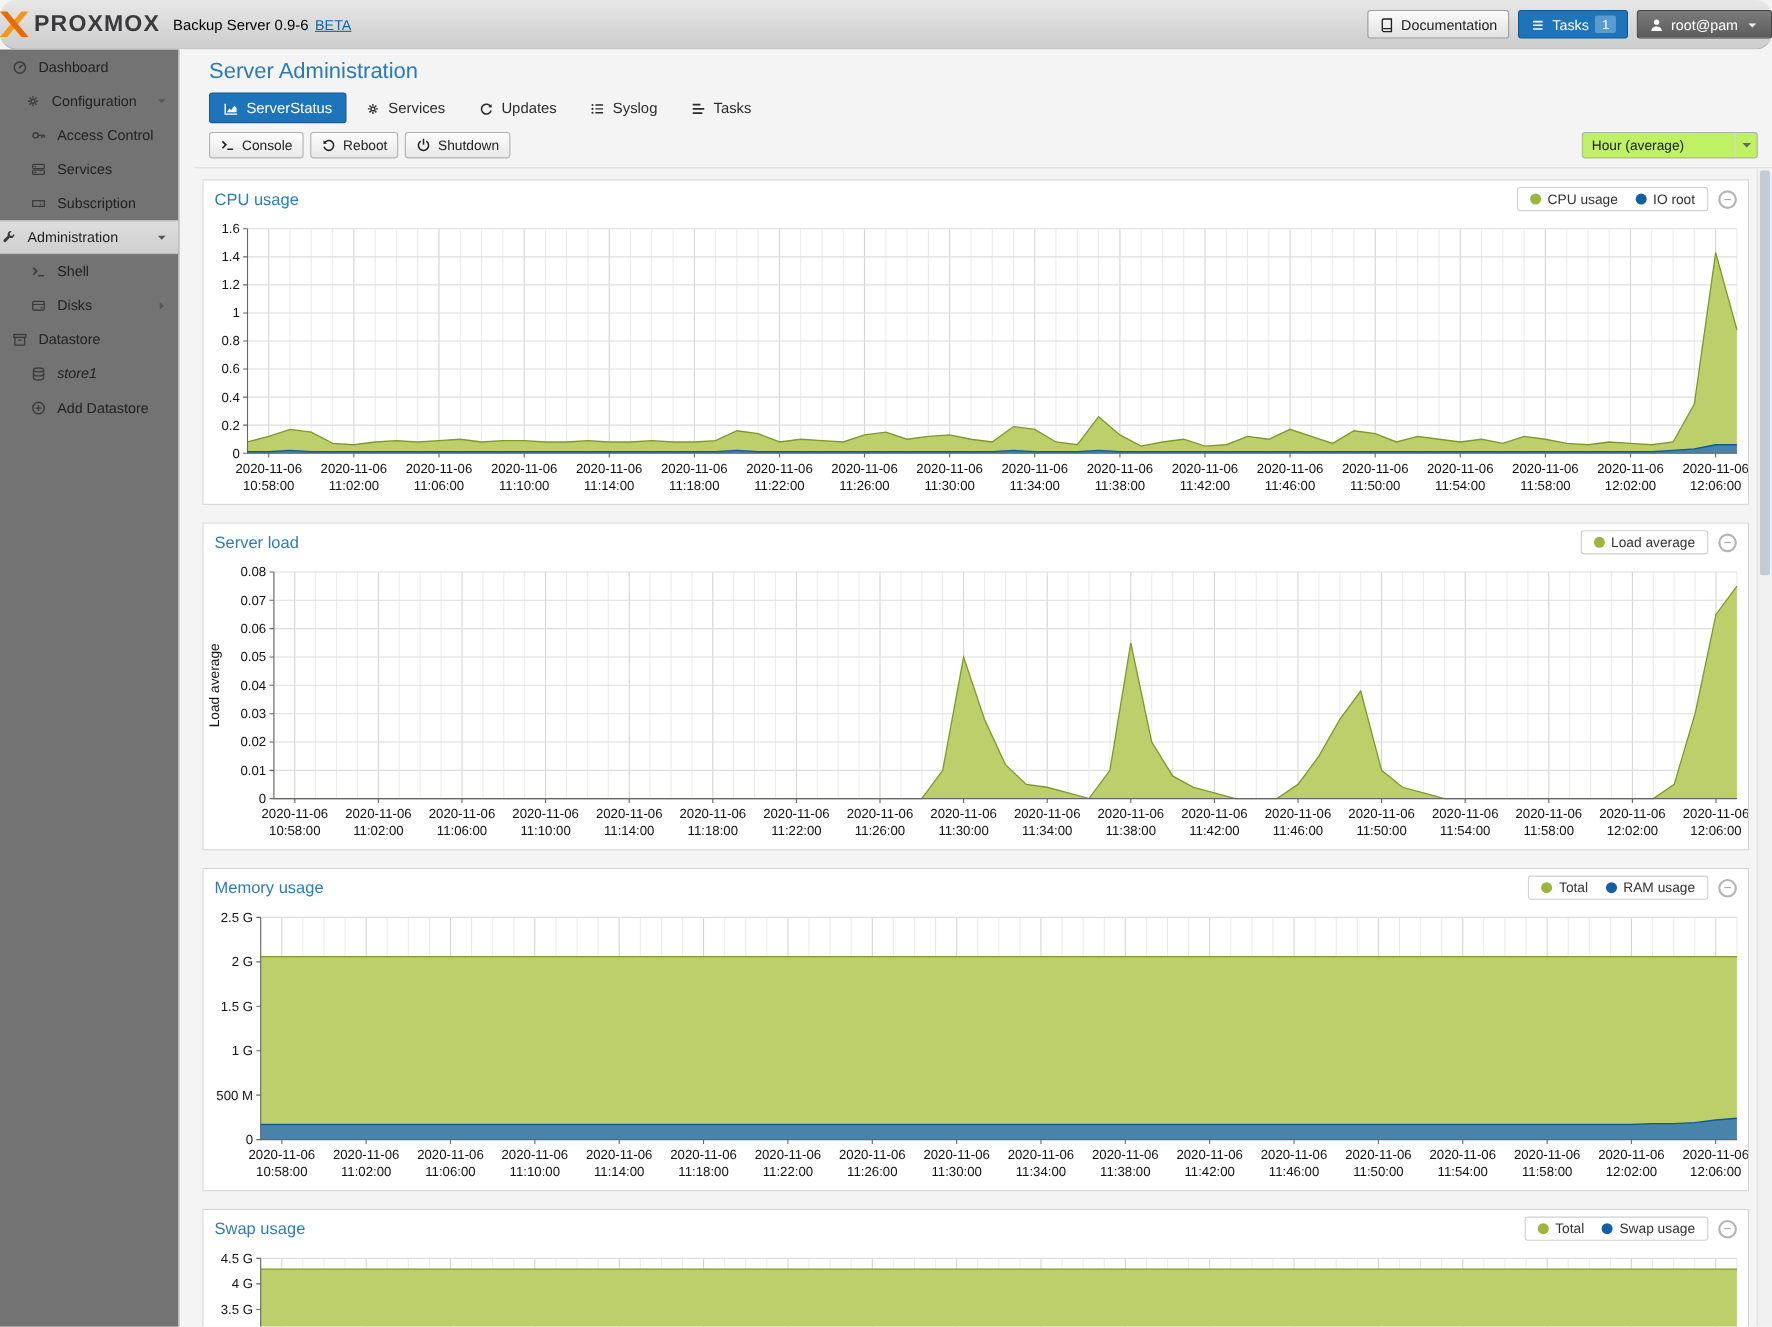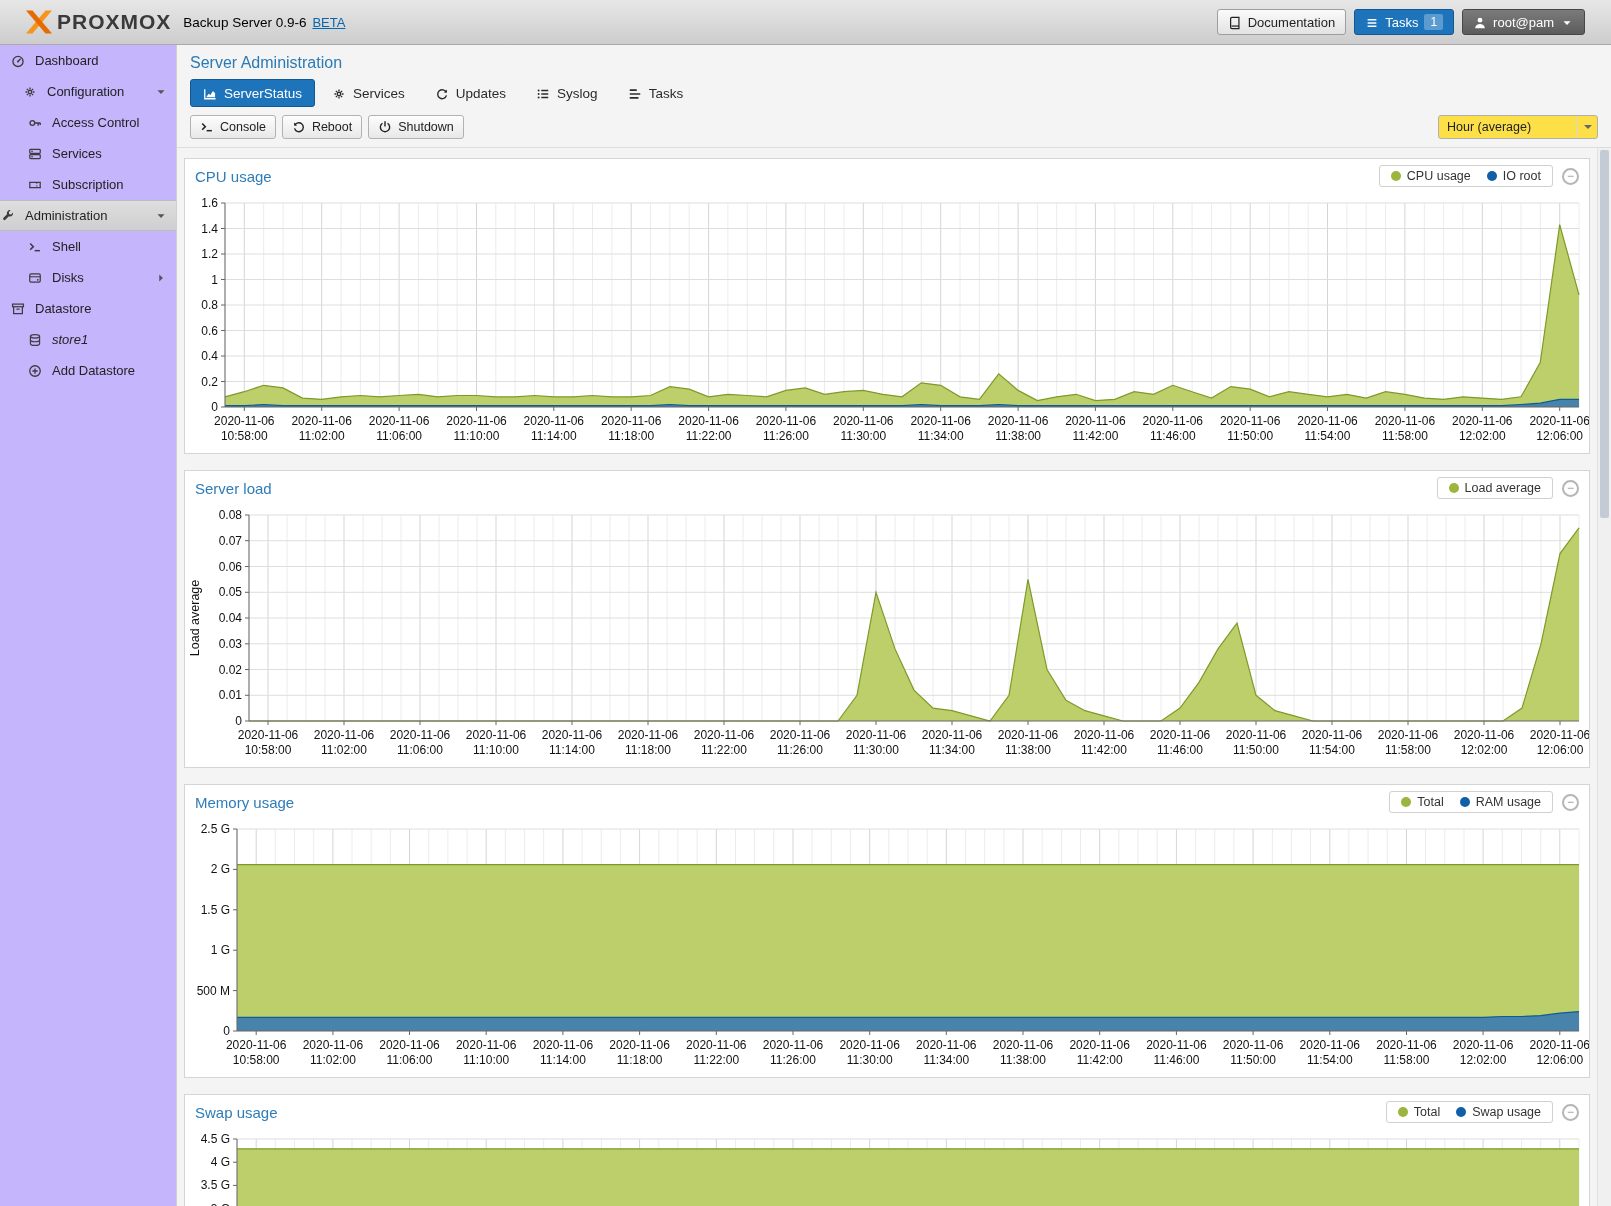--- a/index.html
+++ b/index.html
@@ -9,65 +9,65 @@
     font-family:"Liberation Sans", sans-serif;
     background:#f4f4f4; color:#222;
   }
   .icon svg { display:inline-block; vertical-align:middle; }
 
   
   #header {
     position:absolute; top:0; left:0; right:0; height:45px;
     background:linear-gradient(#e7e7e7,#cdcdcd);
     border-bottom:1px solid #aaa;
-    display:flex; align-items:center; padding:0 26px; z-index:20;
+    display:flex; align-items:center; padding:0 0; z-index:20;border-radius:15px;
   }
   .logo { display:flex; align-items:center; gap:5px; }
   .logo-text { font-size:21px; font-weight:bold; letter-spacing:1px; color:#3a3a3c; }
   .prod { margin-left:12px; font-size:13.5px; color:#000; }
   .beta { margin-left:6px; font-size:13px; color:#0868ad; text-decoration:underline; cursor:pointer; }
   .hright { margin-left:auto; display:flex; gap:8px; align-items:center; }
   .hbtn {
     height:26px; display:inline-flex; align-items:center; gap:6px; padding:0 10px;
     border:1px solid #9e9e9e; border-radius:3px;
     background:linear-gradient(#fbfbfb,#e2e2e2);
     font-size:13px; color:#222; cursor:pointer; font-family:inherit;
   }
   .hbtn.blue { background:#1d74bb; border-color:#15588f; color:#fff; }
   .hbtn.dark { background:linear-gradient(#7b7b7b,#5c5c5c); border-color:#474747; color:#fff; }
   .badge { background:#5b9bd0; color:#fff; border-radius:2px; font-size:12px; padding:1px 6px; }
 
   
   #sidebar {
-    position:absolute; top:45px; left:0; width:177px; bottom:0;
-    background:#c4b5fd; border-right:1px solid #cfcfcf; z-index:10;
+    position:absolute; top:45px; left:0; width:163px; bottom:0;
+    background:#737373; border-right:1px solid #cfcfcf; z-index:10;
   }
   .s-item { height:31px; display:flex; align-items:center; gap:9px; font-size:13px; padding-right:8px; cursor:pointer; }
   .s-item .icon { width:16px; text-align:center; color:#3c3c3c; flex:0 0 16px; }
   .s-item .lbl { white-space:nowrap; }
   .s-item.selected { background:linear-gradient(#dedede,#cfcfcf); border-top:1px solid #bdbdbd; border-bottom:1px solid #bdbdbd; }
   .s-item .caret { margin-left:auto; color:#555; width:14px; flex:0 0 14px; }
 
   
   #main { position:absolute; top:45px; left:177px; right:0; bottom:0; display:flex; flex-direction:column; background:#f4f4f4; }
-  .content-title { padding:9px 13px 2px; color:#2a7ab5; font-size:16px; }
+  .content-title { padding:9px 13px 2px; color:#2a7ab5; font-size:20px; }
   .tabbar { display:flex; gap:4px; padding:5px 13px 5px; align-items:center; }
   .tab {
     height:28px; display:inline-flex; align-items:center; gap:7px; padding:0 12px;
     border-radius:3px; font-size:13.5px; color:#2b2b2b; cursor:pointer; border:1px solid transparent;
   }
   .tab.active { background:#1d74bb; color:#fff; border-color:#15588f; }
   .toolbar { display:flex; gap:6px; padding:3px 13px 8px; align-items:center; border-bottom:1px solid #dcdcdc; }
   .tbtn {
     height:24px; display:inline-flex; align-items:center; gap:6px; padding:0 9px;
     border:1px solid #b2b2b2; border-radius:3px; background:linear-gradient(#fdfdfd,#e8e8e8);
     font-size:12.5px; color:#222; cursor:pointer; font-family:inherit;
   }
   .dropdown {
-    margin-left:auto; width:160px; height:24px; background:#fde047; border:1px solid #b0b0b0;
+    margin-left:auto; width:160px; height:24px; background:#bef264; border:1px solid #b0b0b0;
     border-radius:3px; display:flex; align-items:center; font-size:12.5px; padding-left:8px;
     color:#222; position:relative; cursor:pointer;
   }
   .dd-caret {
     position:absolute; right:0; top:0; bottom:0; width:20px;
     display:flex; align-items:center; justify-content:center; border-left:1px solid #d8d8d8;
   }
   .dd-caret:after { content:""; border:4px solid transparent; border-top-color:#666; margin-top:4px; }
 
   

